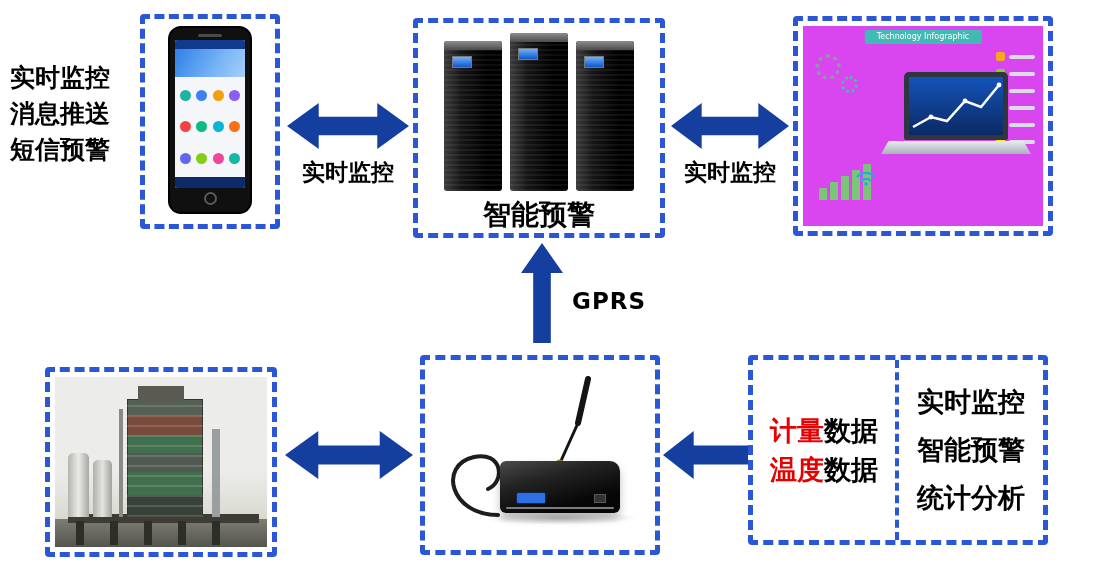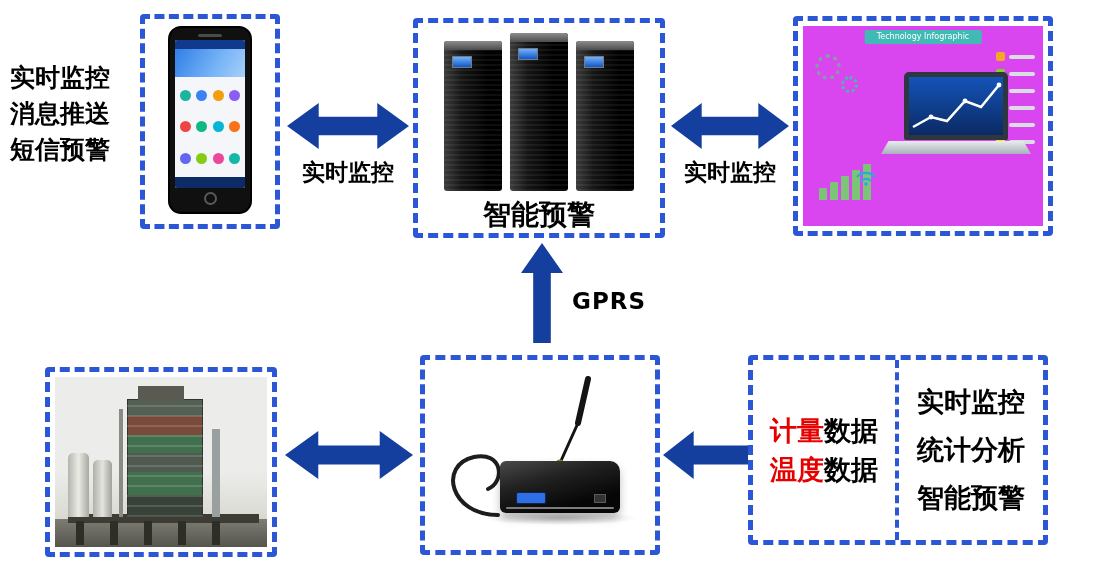--- a/index.html
+++ b/index.html
@@ -274,18 +274,18 @@
 
   <div class="h-arrow arrow-4"></div>
 
   <div class="dash-box data-box">
     <div class="data-left">
       <div><span class="hl">计量</span><span>数据</span></div>
       <div><span class="hl">温度</span><span>数据</span></div>
     </div>
     <div class="data-right">
       <div>实时监控</div>
+      <div>智能预警</div>
       <div>统计分析</div>
-      <div>智能预警</div>
     </div>
   </div>
 
 </div>
 
 </body></html>

